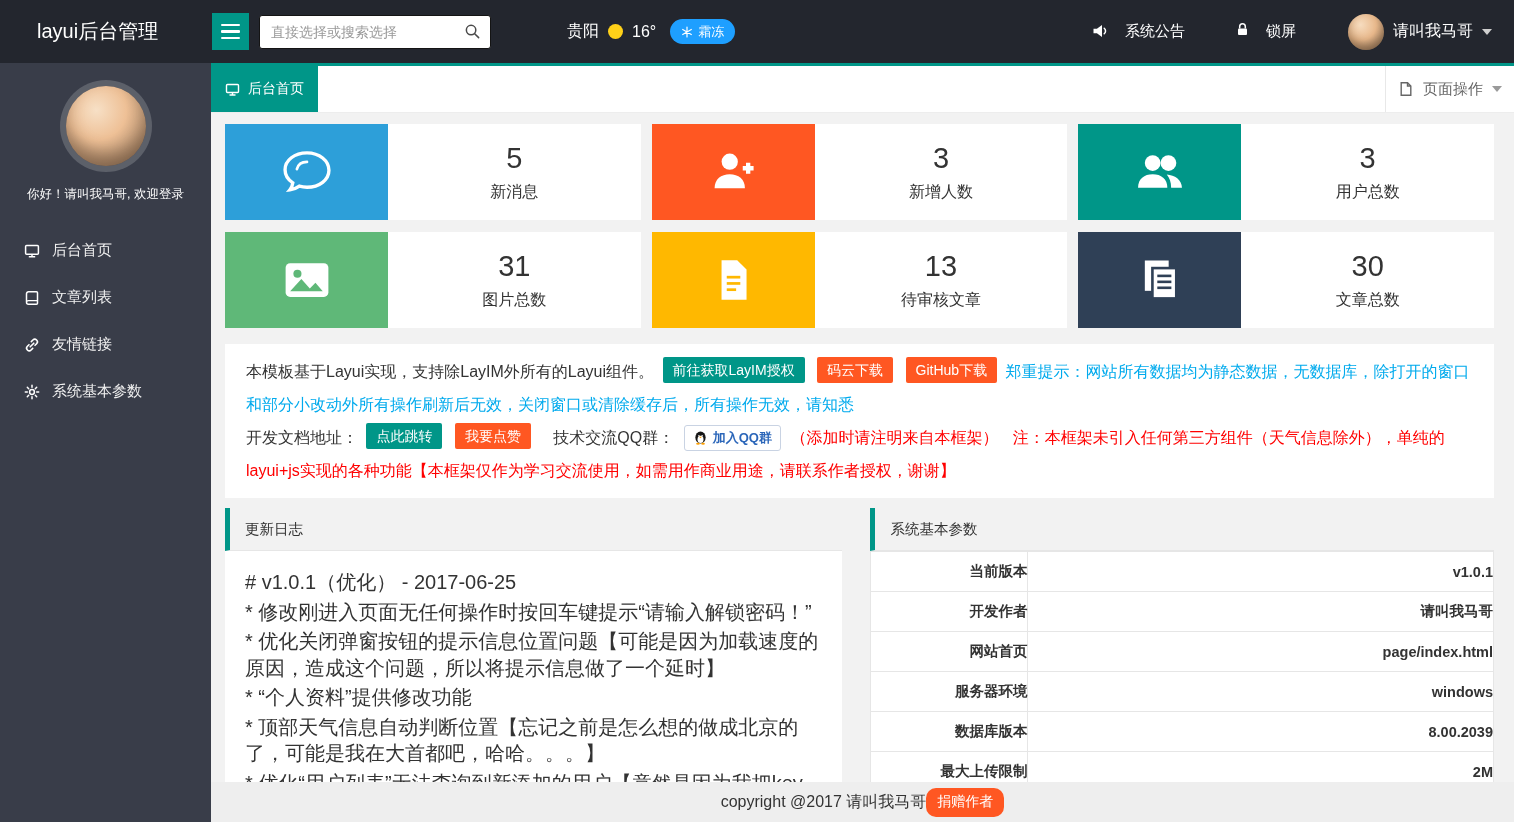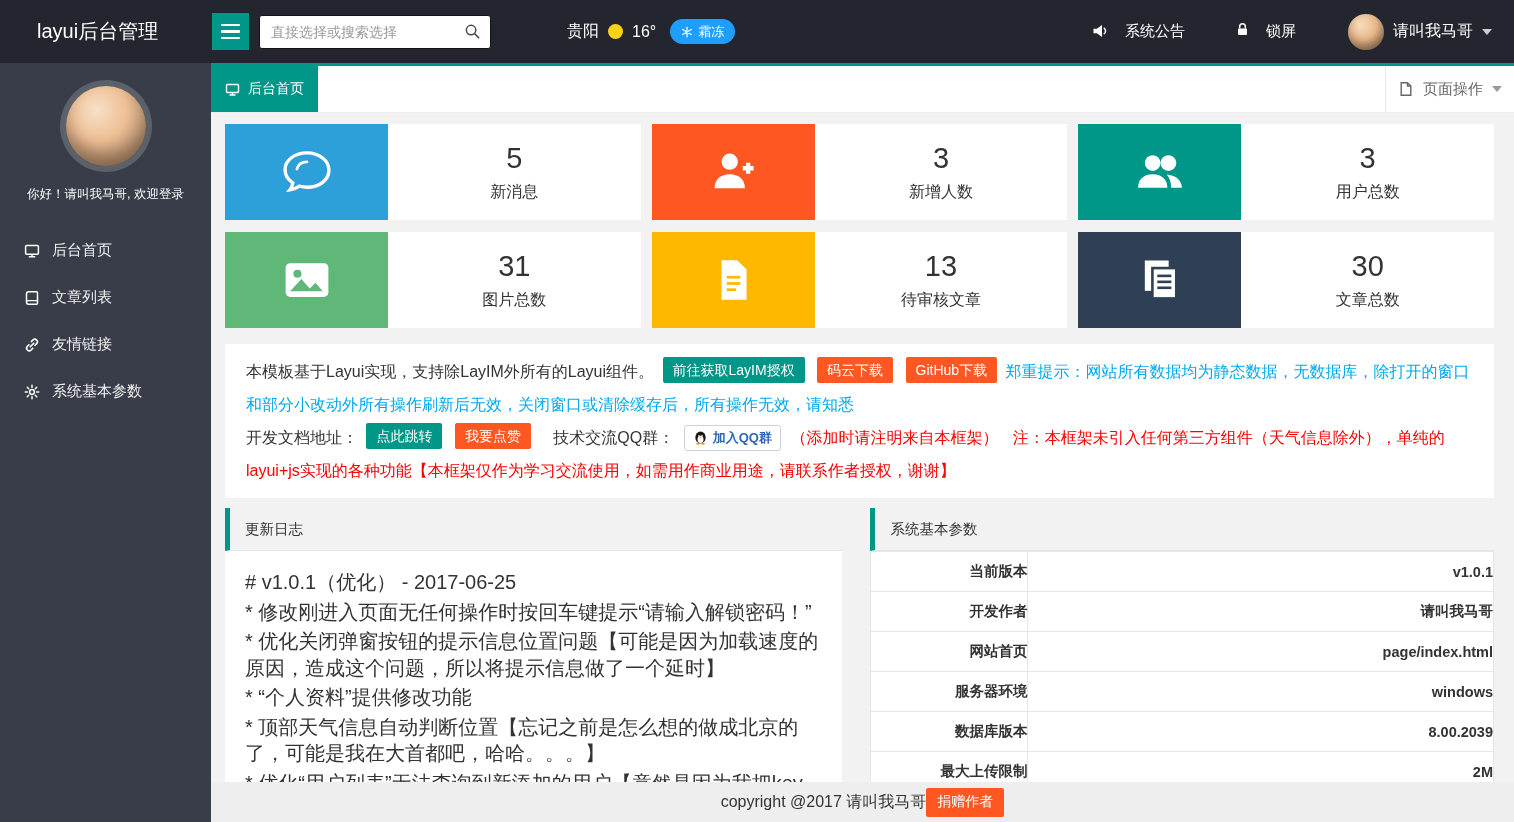--- a/index.html
+++ b/index.html
@@ -63,21 +63,21 @@
   .panel{background:#fff;}
   .panel-header{height:43px;line-height:43px;background:#f2f2f2;border-left:5px solid #009688;border-bottom:1px solid #e6e6e6;padding-left:15px;font-size:14.5px;color:#333;box-sizing:border-box;}
   .log-body{padding:18px 20px 10px;font-size:20px;color:#333;line-height:26.5px;}
   .log-body p{margin:0 0 3px;}
 
   .params-table{width:100%;border-collapse:collapse;}
   .params-table th,.params-table td{border:1px solid #e6e6e6;height:39px;font-size:14.5px;color:#333;text-align:right;font-weight:bold;padding:0 0 0 16px;}
   .params-table col.c1{width:157px;}
 
   .footer{position:absolute;left:0;right:0;bottom:0;height:40px;background:#eeeeee;display:flex;align-items:center;justify-content:center;gap:0;font-size:16px;color:#333;}
-  .donate{display:inline-flex;align-items:center;height:29px;padding:0 11px;background:#FF5722;color:#fff;font-size:14px;border-radius:2px;cursor:pointer;text-decoration:none;}
+  .donate{display:inline-flex;align-items:center;height:29px;padding:0 11px;background:#FF5722;color:#fff;font-size:14px;border-radius:10px;cursor:pointer;text-decoration:none;}
 </style>
 </head>
 <body>
 
 <div class="app">
 
   <header class="header">
     <div class="logo">layui后台管理</div>
 
     <div class="menu-toggle">

